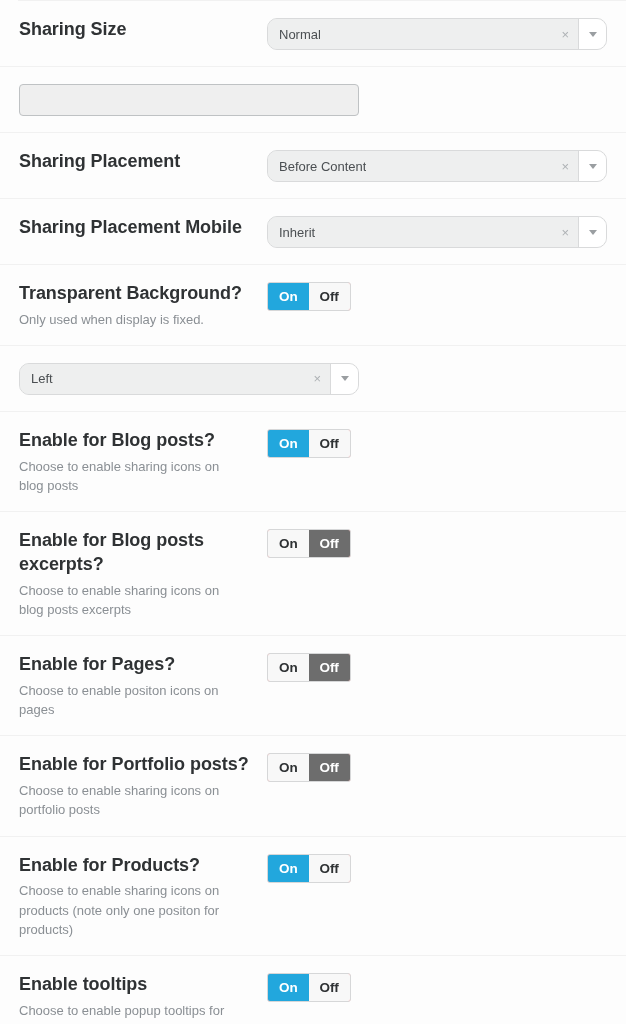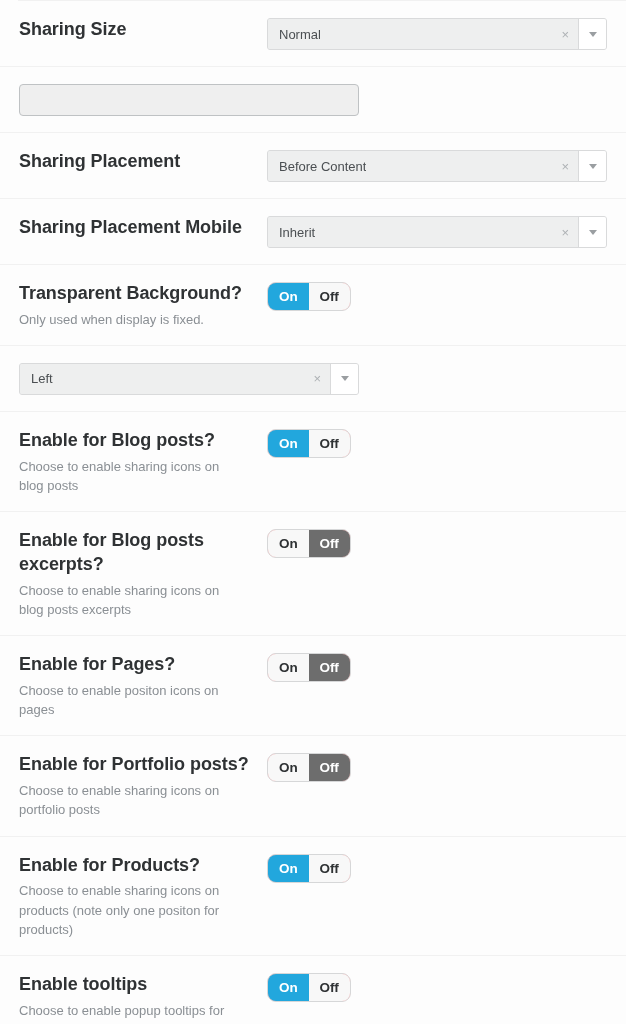--- a/index.html
+++ b/index.html
@@ -67,21 +67,21 @@
     align-items: flex-start;
     padding-top: 1px;
   }
 
   
   .select-wrap {
     display: flex;
     width: 340px;
     height: 32px;
     border: 1px solid #d9dadb;
-    border-radius: 3px;
+    border-radius: 10px;
     background: #eeefef;
     overflow: hidden;
   }
   .select-field {
     flex: 1 1 auto;
     display: flex;
     align-items: center;
     justify-content: space-between;
     padding: 0 9px 0 11px;
     background: #eeefef;
@@ -130,21 +130,21 @@
     color: #4b4f52;
     padding: 0 10px;
     outline: none;
   }
 
   
   .toggle {
     display: inline-flex;
     height: 29px;
     border: 1px solid #d6d7d8;
-    border-radius: 9px;
+    border-radius: 3px;
     overflow: hidden;
     background: #fca5a5;
   }
   .toggle-seg {
     display: flex;
     align-items: center;
     justify-content: center;
     min-width: 39px;
     padding: 0 11px;
     font-size: 13.5px;

